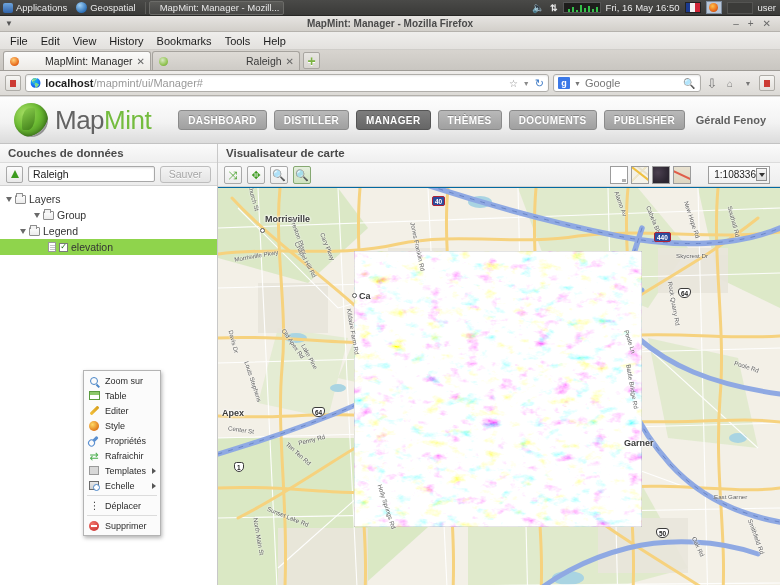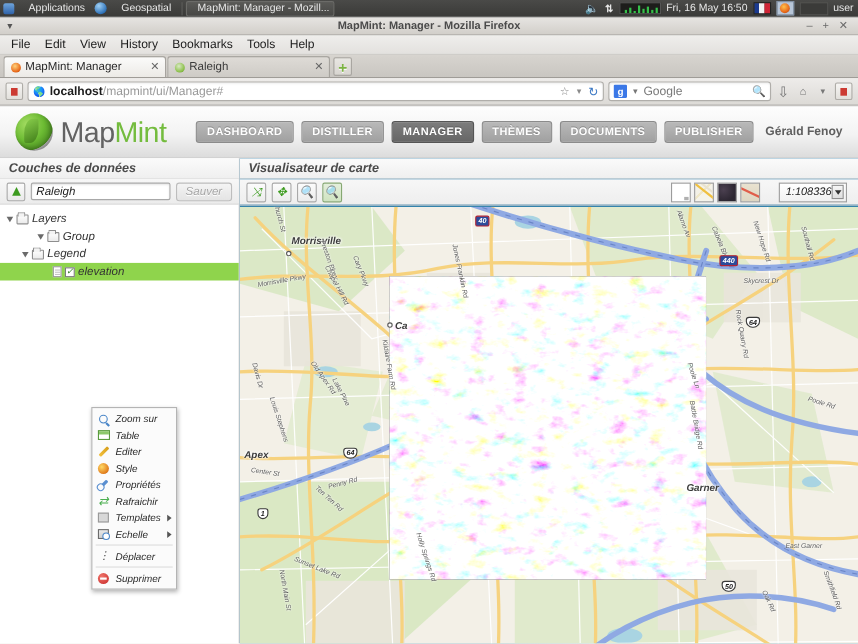--- a/index.html
+++ b/index.html
@@ -12,21 +12,21 @@
   }
   #screen { position: relative; width: 780px; height: 585px; overflow: hidden; }
 
   
   .desk-panel {
     position: absolute; left: 0; top: 0; width: 780px; height: 16px;
     background: linear-gradient(#4a4a48, #3a3a38);
     color: #e8e8e8; font-size: 9.5px; display: flex; align-items: center;
     border-bottom: 1px solid #262624;
   }
-  .dp-item { display: flex; align-items: center; gap: 13px; padding: 0 6px 0 3px; height: 16px; }
+  .dp-item { display: flex; align-items: center; gap: 3px; padding: 0 6px 0 3px; height: 16px; }
   .dp-sep { width: 1px; height: 12px; background: #5d5d5a; margin: 0 3px; }
   .dp-task {
     display: flex; align-items: center; gap: 4px; height: 14px;
     background: linear-gradient(#5a5a57, #474745);
     border: 1px solid #6b6b68; border-radius: 2px; padding: 0 6px;
     max-width: 135px; overflow: hidden; white-space: nowrap;
   }
   .dp-right { margin-left: auto; display: flex; align-items: center; gap: 5px; padding-right: 4px; }
   .sys-graph {
     width: 38px; height: 11px; background: #1d1d1b; border: 1px solid #555;
@@ -64,20 +64,21 @@
     height: 18px; background: linear-gradient(#efeeec, #e3e1de);
     display: flex; align-items: center; gap: 1px; padding-left: 4px;
     border-bottom: 1px solid #cfcdc9; font-size: 11px; color: #1c1c1c;
   }
   .ff-menu span { padding: 1px 6px; border-radius: 2px; }
 
   .ff-tabs {
     height: 21px; background: linear-gradient(#d7d4cf, #c9c6c1);
     display: flex; align-items: flex-end; padding-left: 3px; gap: 1px;
     border-bottom: 1px solid #9f9c97;
+    text-align: right;
   }
   .ff-tab {
     height: 19px; display: flex; align-items: center; gap: 4px;
     padding: 0 5px 0 6px; min-width: 148px; max-width: 152px;
     border: 1px solid #a6a39e; border-bottom: none;
     border-radius: 3px 3px 0 0; font-size: 10.5px; color: #2a2a2a;
     background: linear-gradient(#fbfbfa, #eceae6);
   }
   .ff-tab.inactive { background: linear-gradient(#dedbd6, #cecbc6); color: #3a3a3a; }
   .ff-tab .tlabel { flex: 1; white-space: nowrap; overflow: hidden; text-overflow: ellipsis; }
@@ -142,21 +143,21 @@
   .mm-nav { display: flex; align-items: center; gap: 7px; margin-left: 27px; }
   .mm-btn {
     height: 20px; padding: 0 9px; display: flex; align-items: center;
     font-size: 10px; font-weight: bold; letter-spacing: .4px; color: #fff;
     background: linear-gradient(#b9b9b9, #a0a0a0); border: 1px solid #8b8b8b;
     border-radius: 3px; text-shadow: 0 -1px 0 rgba(0,0,0,.25);
   }
   .mm-btn.active { background: linear-gradient(#7d7d7d, #666666); border-color: #555; }
   .mm-user { margin-left: auto; font-size: 11px; font-weight: bold; color: #5f5f5f; }
 
-  .content { display: flex; height: 441px; font-style: italic; }
+  .content { display: flex; height: 441px; }
 
   
   .sidebar { width: 218px; background: #ffffff; border-right: 1px solid #c8c8c8; position: relative; }
   .sb-title-bar {
     height: 19px; background: linear-gradient(#fbfbfb,#efefef);
     display: flex; align-items: center; padding-left: 8px;
     font-size: 11.5px; font-weight: bold; color: #4a4a4a;
     border-bottom: 1px solid #dcdcdc;
   }
   .sb-toolbar {

